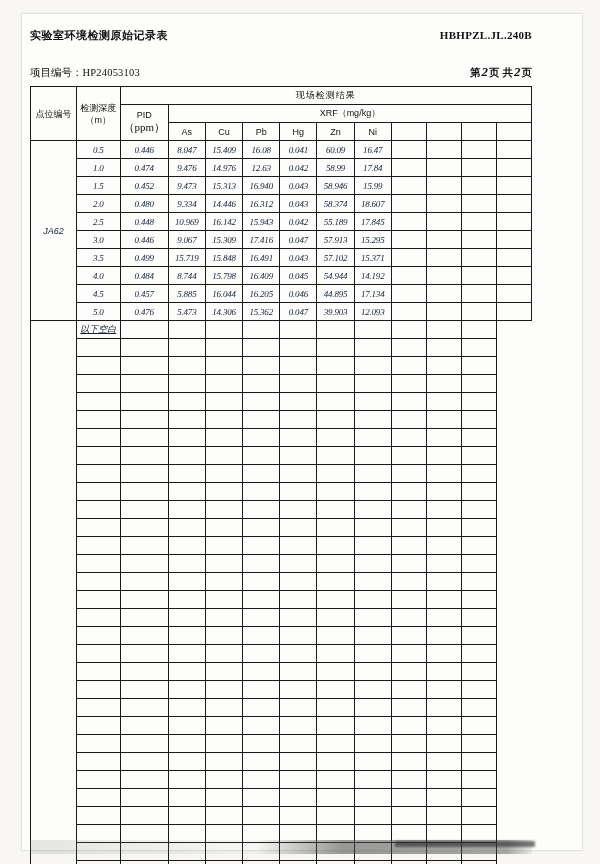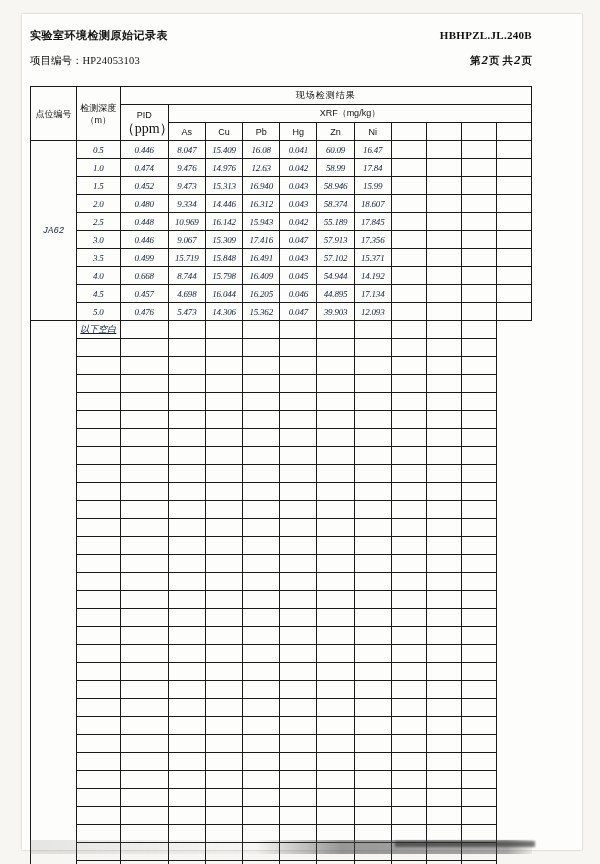--- a/index.html
+++ b/index.html
@@ -63,20 +63,21 @@
   .proj {
     font-size: 10.5px;
   }
   .proj .num {
     font-family: "Liberation Serif", serif;
     letter-spacing: 0.2px;
   }
   .pager {
     font-size: 10.5px;
     font-weight: bold;
+    margin-top: 12px;
   }
   .pager .hand {
     font-family: "Liberation Serif", serif;
     font-size: 13px;
     font-weight: bold;
     font-style: italic;
     padding: 0 1px;
   }
 
   
@@ -110,32 +111,32 @@
   .c-depth { width: 40px; }
   .c-pid   { width: 44px; }
   .c-el    { width: 34px; }
   .c-blank { width: 32px; }
 
   .head-point, .head-depth {
     font-size: 9.5px;
     line-height: 12px;
   }
   .head-pid-top { height: 16px; }
-  .head-pid-bot { height: 15px; font-family: "Liberation Serif", serif; font-size: 14px;}
+  .head-pid-bot { height: 15px; font-family: "Liberation Serif", serif; font-size: 11px;}
 
   
   .hw {
     font-family: "Liberation Serif", serif;
     font-style: italic;
     font-size: 10px;
     color: #12203a;
     letter-spacing: -0.2px;
   }
   .hw-point {
-    font-family: Liberation Mono, monospace;
+    font-family: Liberation Sans, sans-serif;
     font-style: italic;
     font-size: 15px;
     color: #12203a;
     letter-spacing: 0px;
   }
   .hw-note {
     font-family: "Liberation Sans", sans-serif;
     font-style: italic;
     font-size: 11px;
     color: #12203a;
@@ -299,21 +300,21 @@
           <td></td>
         </tr>
         <tr>
           <td class="hw">3.0</td>
           <td class="hw">0.446</td>
           <td class="hw">9.067</td>
           <td class="hw">15.309</td>
           <td class="hw">17.416</td>
           <td class="hw">0.047</td>
           <td class="hw">57.913</td>
-          <td class="hw">17.356</td>
+          <td class="hw">15.295</td>
           <td></td>
           <td></td>
           <td></td>
           <td></td>
         </tr>
         <tr>
           <td class="hw">3.5</td>
           <td class="hw">0.499</td>
           <td class="hw">15.719</td>
           <td class="hw">15.848</td>
@@ -321,36 +322,36 @@
           <td class="hw">0.043</td>
           <td class="hw">57.102</td>
           <td class="hw">15.371</td>
           <td></td>
           <td></td>
           <td></td>
           <td></td>
         </tr>
         <tr>
           <td class="hw">4.0</td>
-          <td class="hw">0.668</td>
+          <td class="hw">0.484</td>
           <td class="hw">8.744</td>
           <td class="hw">15.798</td>
           <td class="hw">16.409</td>
           <td class="hw">0.045</td>
           <td class="hw">54.944</td>
           <td class="hw">14.192</td>
           <td></td>
           <td></td>
           <td></td>
           <td></td>
         </tr>
         <tr>
           <td class="hw">4.5</td>
           <td class="hw">0.457</td>
-          <td class="hw">4.698</td>
+          <td class="hw">5.885</td>
           <td class="hw">16.044</td>
           <td class="hw">16.205</td>
           <td class="hw">0.046</td>
           <td class="hw">44.895</td>
           <td class="hw">17.134</td>
           <td></td>
           <td></td>
           <td></td>
           <td></td>
         </tr>

